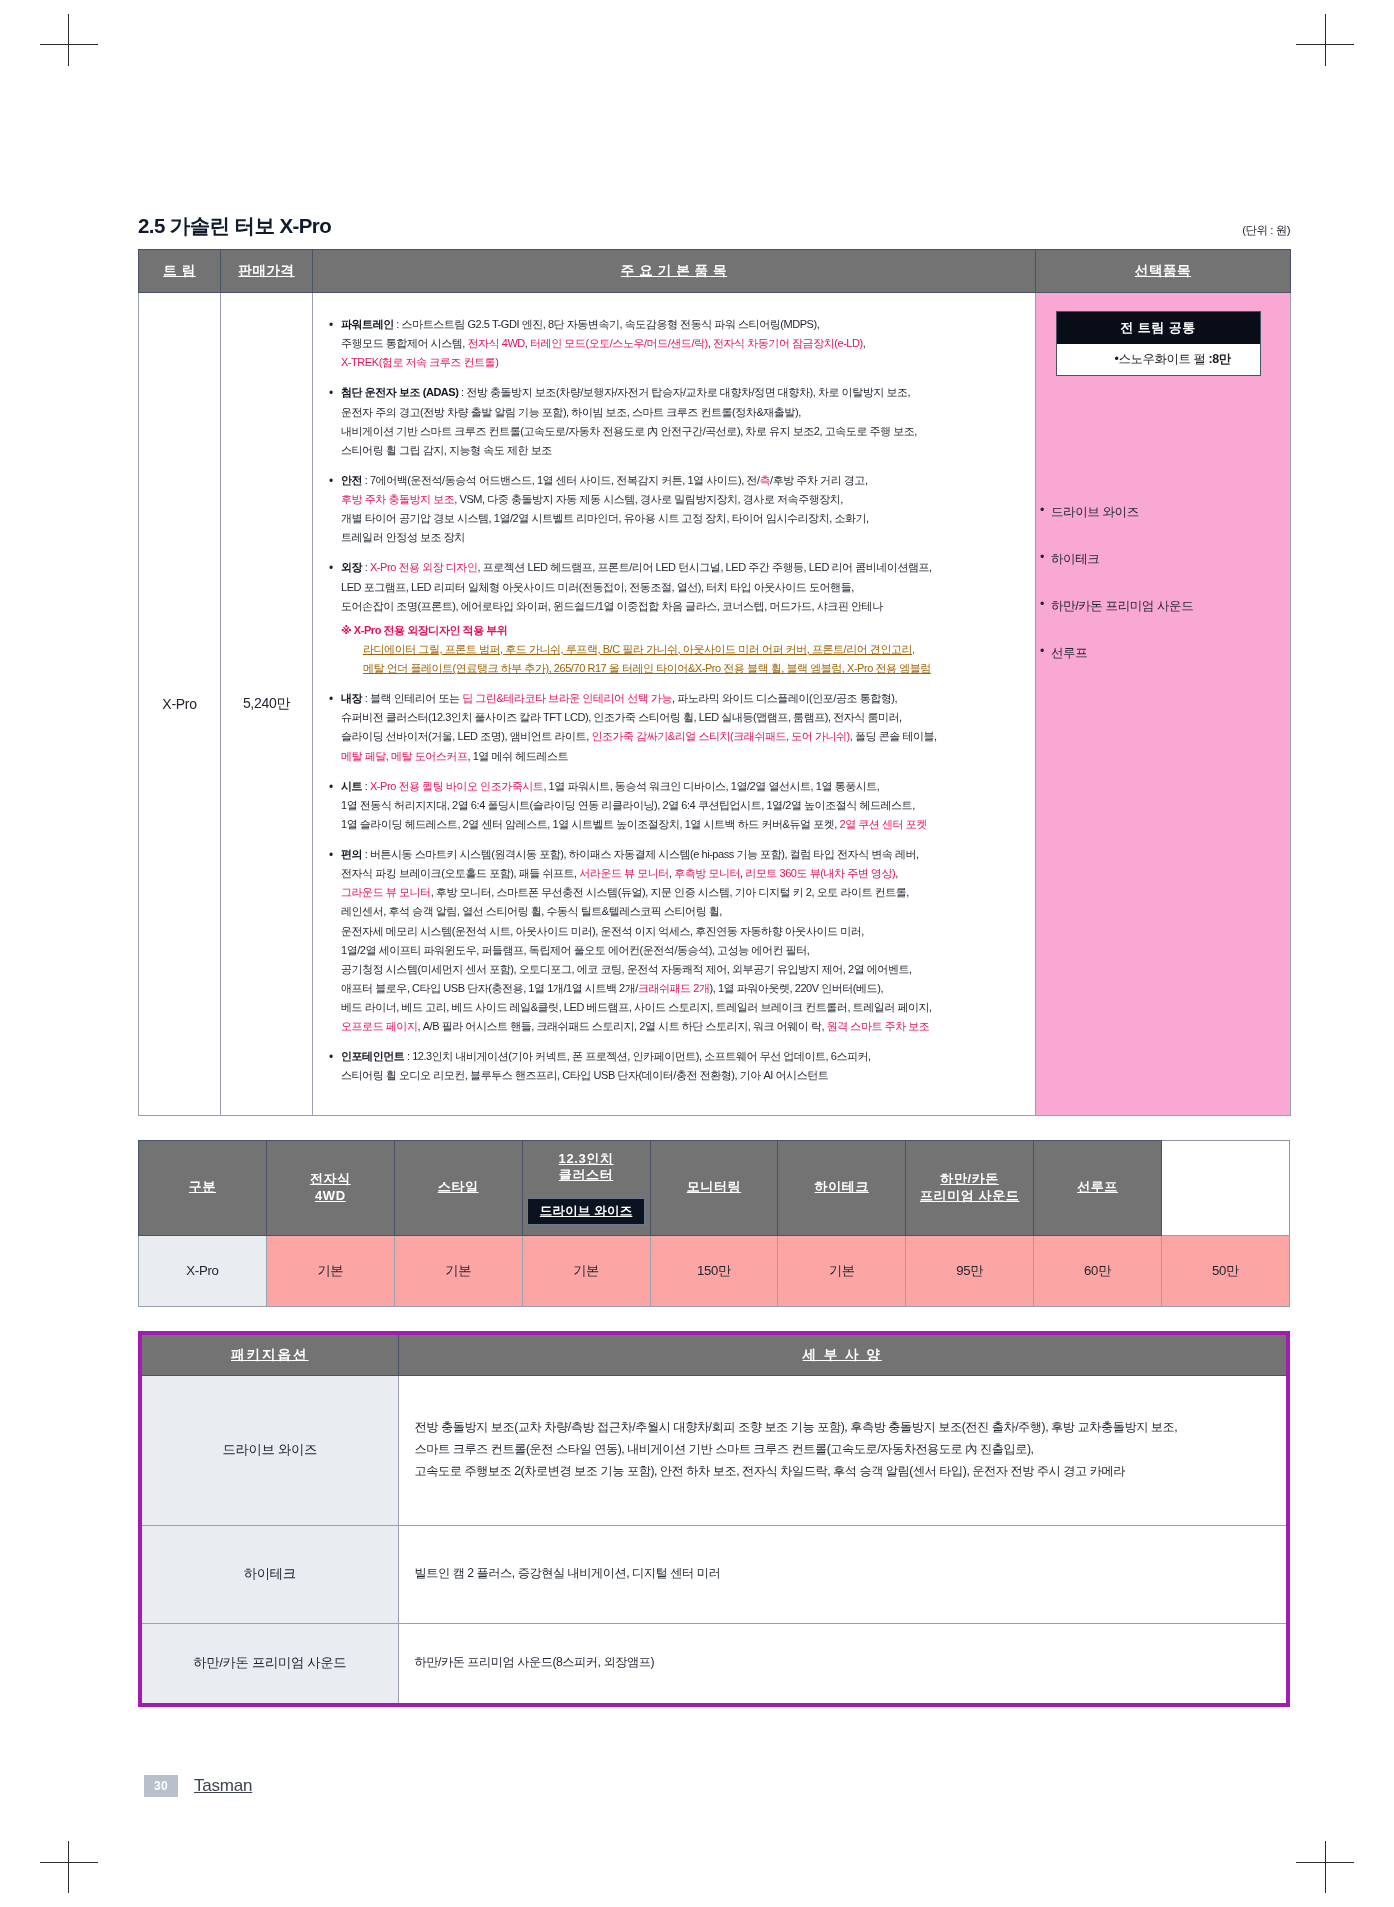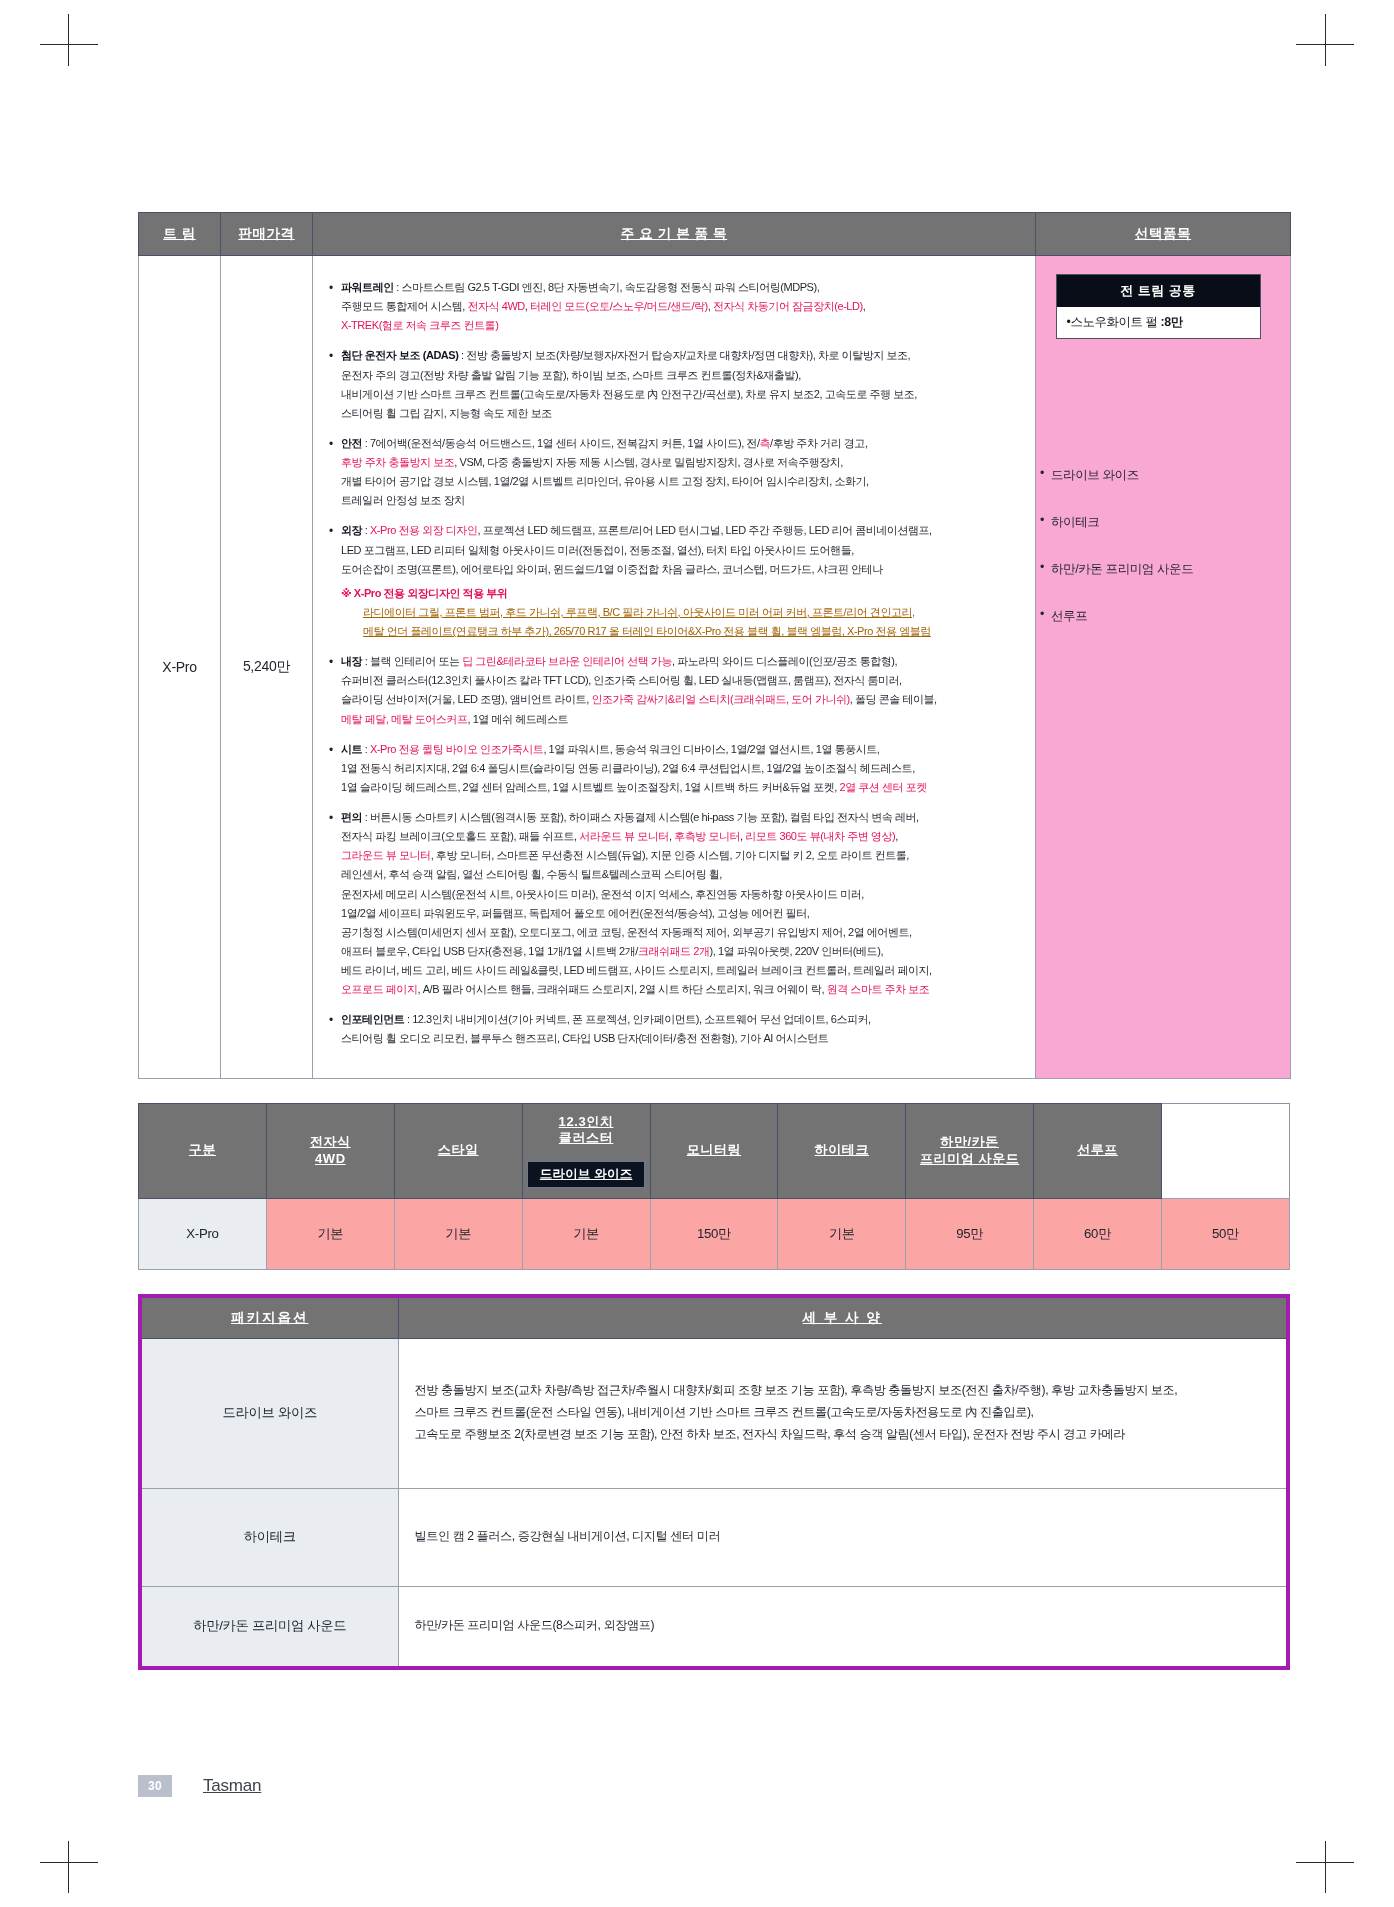--- a/index.html
+++ b/index.html
@@ -76,21 +76,21 @@
   .red { color:#e5105a; }
   .note-red { color:#e5105a; font-weight:700; display:block; margin-top:5px; }
   .sub-red { color:#a16207; display:block; padding-left:22px;text-decoration:underline; }
 
   
   .common-box { border:1px solid #4a5366; width:205px; margin:2px auto 0; background:#ffffff; }
   .common-box-hd {
     background:#080d18; color:#fff; font-size:13px; font-weight:700;
     text-align:center; padding:7px 0; letter-spacing:0.5px;
   }
-  .common-box-bd { padding:7px 4px 7px 10px; font-size:12.4px; letter-spacing:-0.4px; }
+  .common-box-bd { padding:7px 4px 7px 10px; font-size:12.4px; letter-spacing:-0.4px;margin-left:48px; }
   .common-box-bd .amt { font-weight:700; }
 
   .opt-list { list-style:none; margin:128px 0 0 0; padding:0 0 0 4px; }
   .opt-list li {
     position:relative; padding-left:11px; margin-bottom:30px;
     font-size:12.5px; color:#1e232c; letter-spacing:-0.4px;
   }
   .opt-list li::before { content:"•"; position:absolute; left:0; top:-1px; }
 
   
@@ -117,21 +117,21 @@
   }
   .pkg .pkg-detail {
     padding:14px 16px; font-size:12.2px; line-height:1.8; color:#1e232c;
     letter-spacing:-0.45px; vertical-align:middle; background:#ffffff;
   }
   .pkg .r1 { height:150px; }
   .pkg .r2 { height:98px; }
   .pkg .r3 { height:82px; }
 
   
-  .footer { position:absolute; left:138px; bottom:110px; display:flex; align-items:center; gap:31px; }
+  .footer { position:absolute; left:144px; bottom:110px; display:flex; align-items:center; gap:16px; }
   .pg-num {
     background:#b9c0cb; color:#ffffff; font-size:12px; font-weight:600;
     padding:4px 10px; letter-spacing:0.3px;
   }
   .brand { font-size:17px; color:#3d4450; letter-spacing:-0.2px;text-decoration:underline; }
 </style>
 </head>
 <body>
 
 <div class="crop crop-tl">
@@ -147,20 +147,24 @@
     <i class="h"></i>
   </div>
 <div class="crop crop-br">
     <i class="v"></i>
     <i class="h"></i>
   </div>
 
 <div class="page">
 <div class="content">
 
+  <div class="title-row">
+    <div class="doc-title">2.5 가솔린 터보 X-Pro</div>
+    <div class="unit-note">(단위 : 원)</div>
+  </div>
 
   <table class="spec-table">
     <colgroup>
       <col class="col-trim">
           <col class="col-price">
           <col class="col-items">
           <col class="col-option">
     </colgroup>
     <thead>
       <tr>

